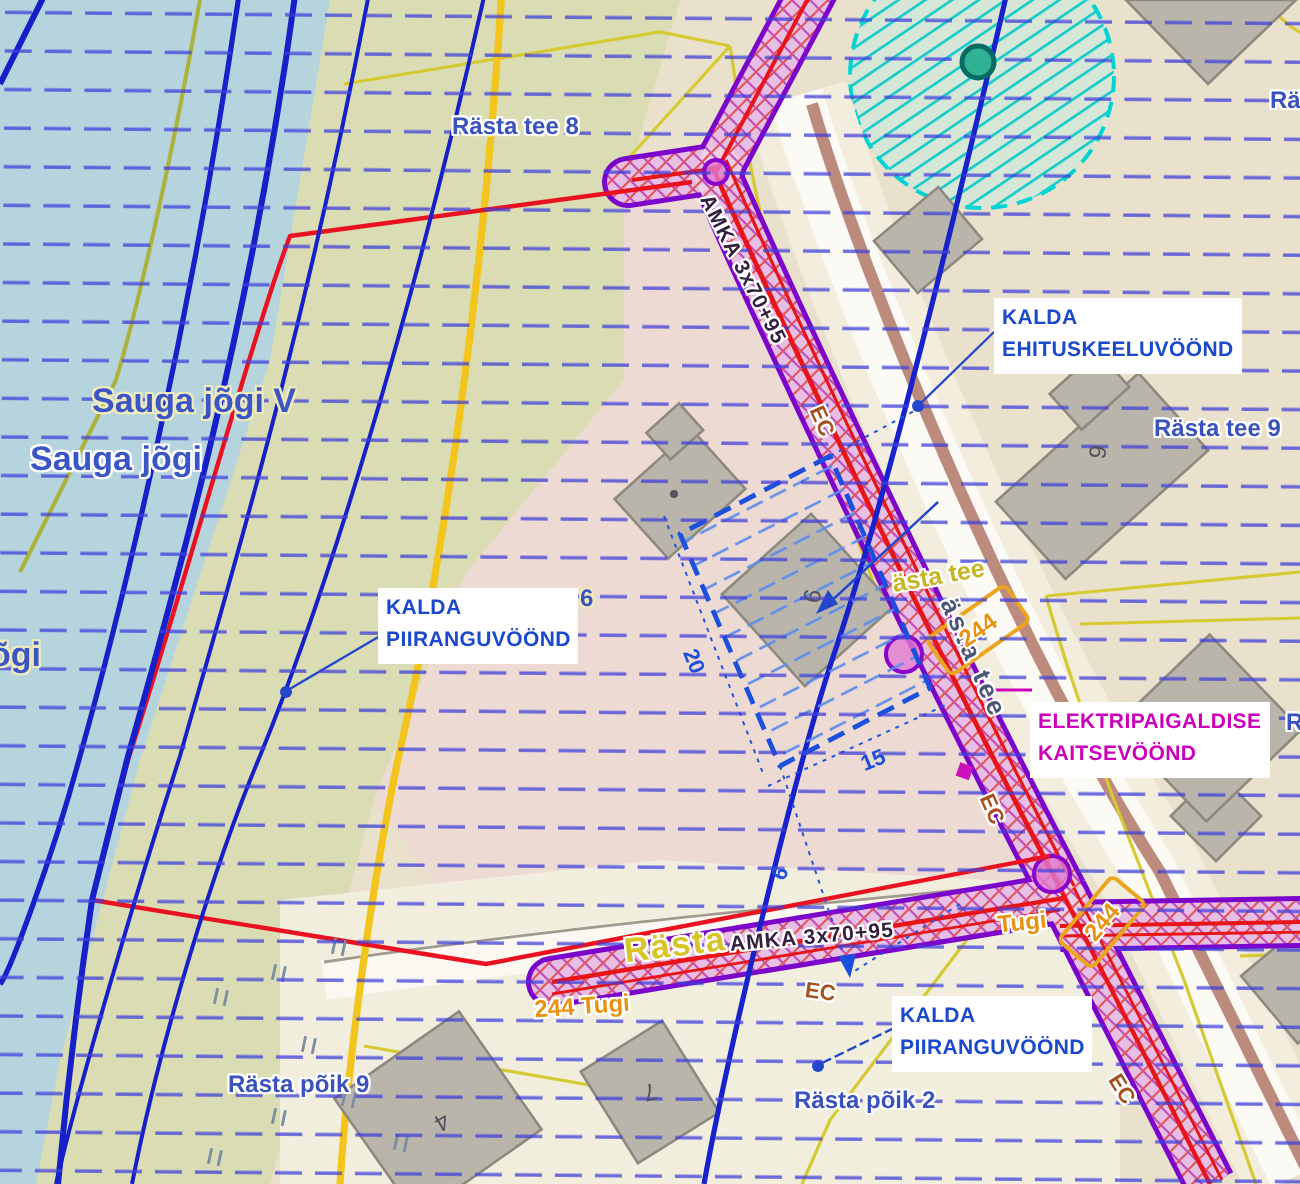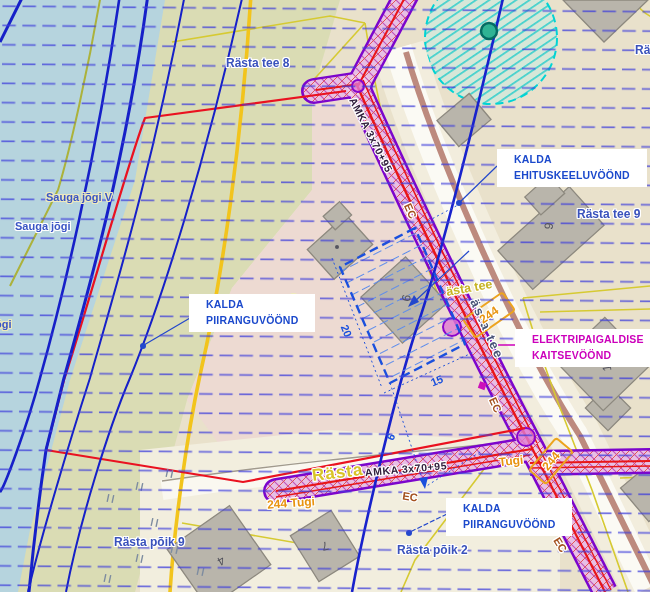--- a/index.html
+++ b/index.html
@@ -5,24 +5,24 @@
   html,body{margin:0;padding:0;background:#fff;}
   #stage{position:relative;width:650px;height:592px;overflow:hidden;
          font-family:"Liberation Sans",sans-serif;background:#e9e1cb;}
   #stage svg{position:absolute;left:0;top:0;}
   .lbl{position:absolute;white-space:nowrap;line-height:1;}
   .halo{text-shadow:-1px 0 0 #fff,1px 0 0 #fff,0 -1px 0 #fff,0 1px 0 #fff,
         -1px -1px 0 #fff,1px 1px 0 #fff,1px -1px 0 #fff,-1px 1px 0 #fff;}
   .khalo{text-shadow:-1px 0 0 #efeabc,1px 0 0 #efeabc,0 -1px 0 #efeabc,0 1px 0 #efeabc,
         -1px -1px 0 #efeabc,1px 1px 0 #efeabc,1px -1px 0 #efeabc,-1px 1px 0 #efeabc;}
   .street{color:#3a52bc;font-weight:bold;font-size:12px;}
-  .waterlbl{color:#3a55c5;font-weight:bold;font-size:11px;}
+  .waterlbl{color:#3a55c5;font-weight:bold;font-size:17px;}
   .callout{position:absolute;background:#ffffff;color:#1b49cc;font-weight:bold;
-           font-size:10.5px;line-height:1.5;padding:3px 17px;letter-spacing:0.2px;}
-  .callout.magenta{color:#cc00bb;}
+           font-size:10.5px;line-height:1.5;padding:3px 4px;letter-spacing:0.2px;}
+  .callout.magenta{color:#cc00bb;margin-top:22px;}
   .ec{color:#a4511e;font-weight:bold;font-size:11px;}
   .amka{color:#32203e;font-weight:bold;font-size:10.5px;letter-spacing:0.6px;}
   .orange{color:#e8930f;font-weight:bold;font-size:12px;}
   .dim{color:#1a50dd;font-weight:bold;font-size:11px;}
   .house{color:#52525c;font-size:12px;}
   .ybig{color:#d9c428;font-weight:bold;font-size:17px;letter-spacing:1px;}
   .ysm{color:#c7b424;font-weight:bold;font-size:12.5px;}
   .rotname{color:#4a5578;font-weight:bold;font-size:13px;letter-spacing:2px;}
   .ctr{transform-origin:center;}
 </style>

